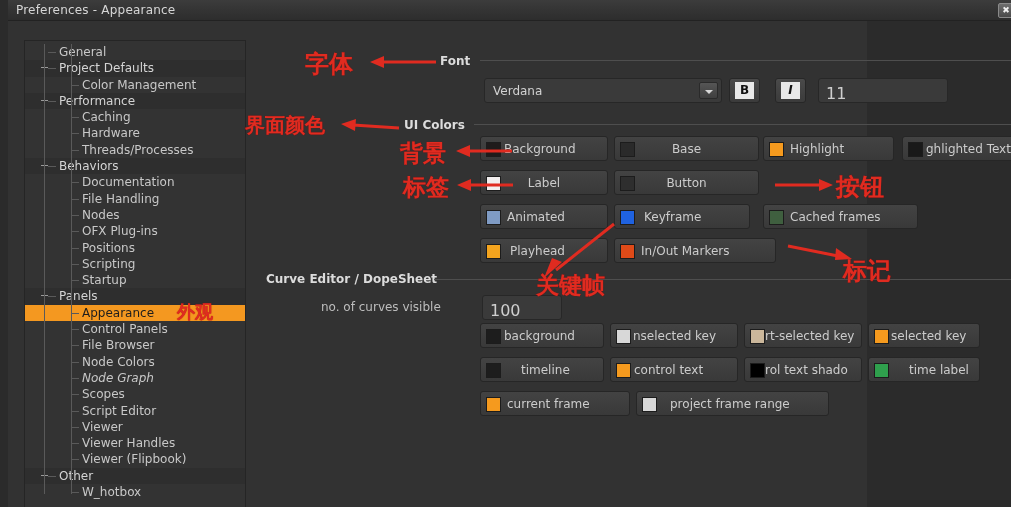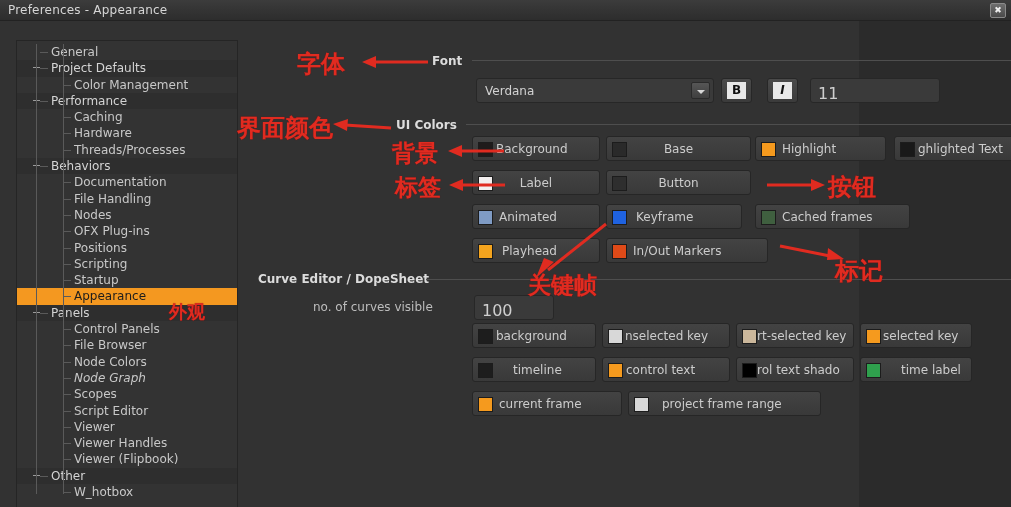--- a/index.html
+++ b/index.html
@@ -10,20 +10,21 @@
     overflow: hidden;
     background: #2b2b2b;
     font-family: "DejaVu Sans", "Liberation Sans", sans-serif;
   }
 
   #app {
     position: relative;
     width: 859px;
     height: 507px;
     background: #323232;
+    margin-left: 8px;
   }
 
   
   .titlebar {
     position: absolute;
     left: 0; top: 0;
     width: 1011px; height: 21px;
     background: linear-gradient(to bottom, #3c3c3c 0%, #343434 50%, #2d2d2d 100%);
     border-bottom: 1px solid #222;
   }
@@ -298,28 +299,28 @@
           <div class="tree-label" style="left: 57px;">Positions</div>
         </div>
         <div class="tree-row">
           <div class="guide hline" style="left: 46px; top: 8px; width: 8px;"></div>
           <div class="tree-label" style="left: 57px;">Scripting</div>
         </div>
         <div class="tree-row">
           <div class="guide hline" style="left: 46px; top: 8px; width: 8px;"></div>
           <div class="tree-label" style="left: 57px;">Startup</div>
         </div>
-        <div class="tree-row sel">
-          <div class="guide hline" style="left: 46px; top: 8px; width: 8px;"></div>
-          <div class="tree-label" style="left: 57px;">Appearance</div>
-        </div>
         <div class="tree-row grp">
           <div class="expander" style="left: 16px;"></div>
           <div class="guide hline" style="left: 23px; top: 8px; width: 8px;"></div>
           <div class="tree-label" style="left: 34px;">Panels</div>
+        </div>
+        <div class="tree-row sel">
+          <div class="guide hline" style="left: 46px; top: 8px; width: 8px;"></div>
+          <div class="tree-label" style="left: 57px;">Appearance</div>
         </div>
         <div class="tree-row">
           <div class="guide hline" style="left: 46px; top: 8px; width: 8px;"></div>
           <div class="tree-label" style="left: 57px;">Control Panels</div>
         </div>
         <div class="tree-row">
           <div class="guide hline" style="left: 46px; top: 8px; width: 8px;"></div>
           <div class="tree-label" style="left: 57px;">File Browser</div>
         </div>
         <div class="tree-row">
@@ -486,21 +487,21 @@
       </div>
 
   </div>
 
   <div class="ann" style="left:297px; top:48px; font-size:24px;">字体</div>
   <svg class="arrow" style="left:360px; top:52px;" width="70" height="20">
     <line x1="68" y1="10" x2="14" y2="10" stroke="#e02b20" stroke-width="3"></line>
     <polygon points="2,10 16,4 16,16" fill="#e02b20"></polygon>
   </svg>
 
-  <div class="ann" style="left:237px; top:112px; font-size:24px;">界面颜色</div>
+  <div class="ann" style="left:237px; top:112px; font-size:20px;">界面颜色</div>
   <svg class="arrow" style="left:331px; top:116px;" width="62" height="20">
     <line x1="60" y1="12" x2="14" y2="9" stroke="#e02b20" stroke-width="3"></line>
     <polygon points="2,8 17,3 16,15" fill="#e02b20"></polygon>
   </svg>
 
   <div class="ann" style="left:392px; top:138px; font-size:23px;">背景</div>
   <svg class="arrow" style="left:446px; top:142px;" width="60" height="18">
     <line x1="58" y1="9" x2="14" y2="9" stroke="#e02b20" stroke-width="3"></line>
     <polygon points="2,9 16,3 16,15" fill="#e02b20"></polygon>
   </svg>

